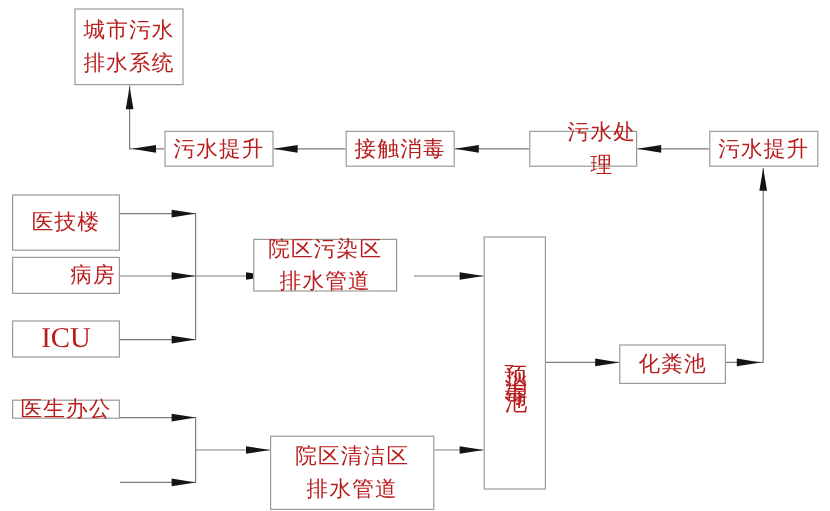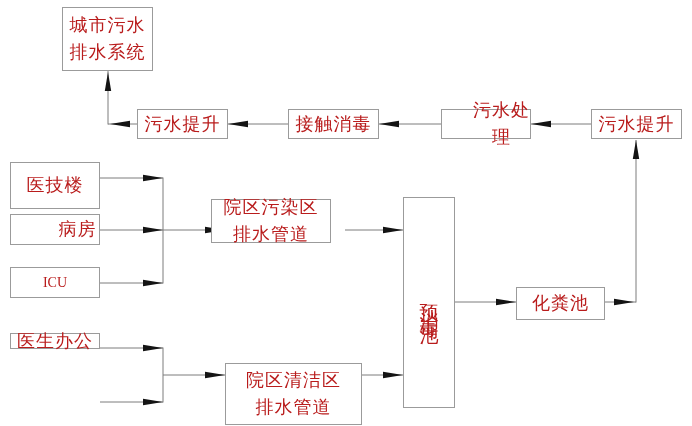--- a/index.html
+++ b/index.html
@@ -37,21 +37,21 @@
     white-space: pre-line;
     letter-spacing: 1px;
   }
   .node.vertical {
     writing-mode: vertical-rl;
     letter-spacing: 7px;
     font-size: 19px;
     line-height: 52px;
   }
   .node.latin {
-    font-size: 14px;
+    font-size: 24px;
     letter-spacing: 0px;
   }
 </style>
 </head>
 <body>
 
 <div id="canvas">
 
   <svg id="wires" viewBox="0 0 692 426" xmlns="http://www.w3.org/2000/svg">
     <g stroke="#7d7d7d" stroke-width="1" fill="none">

